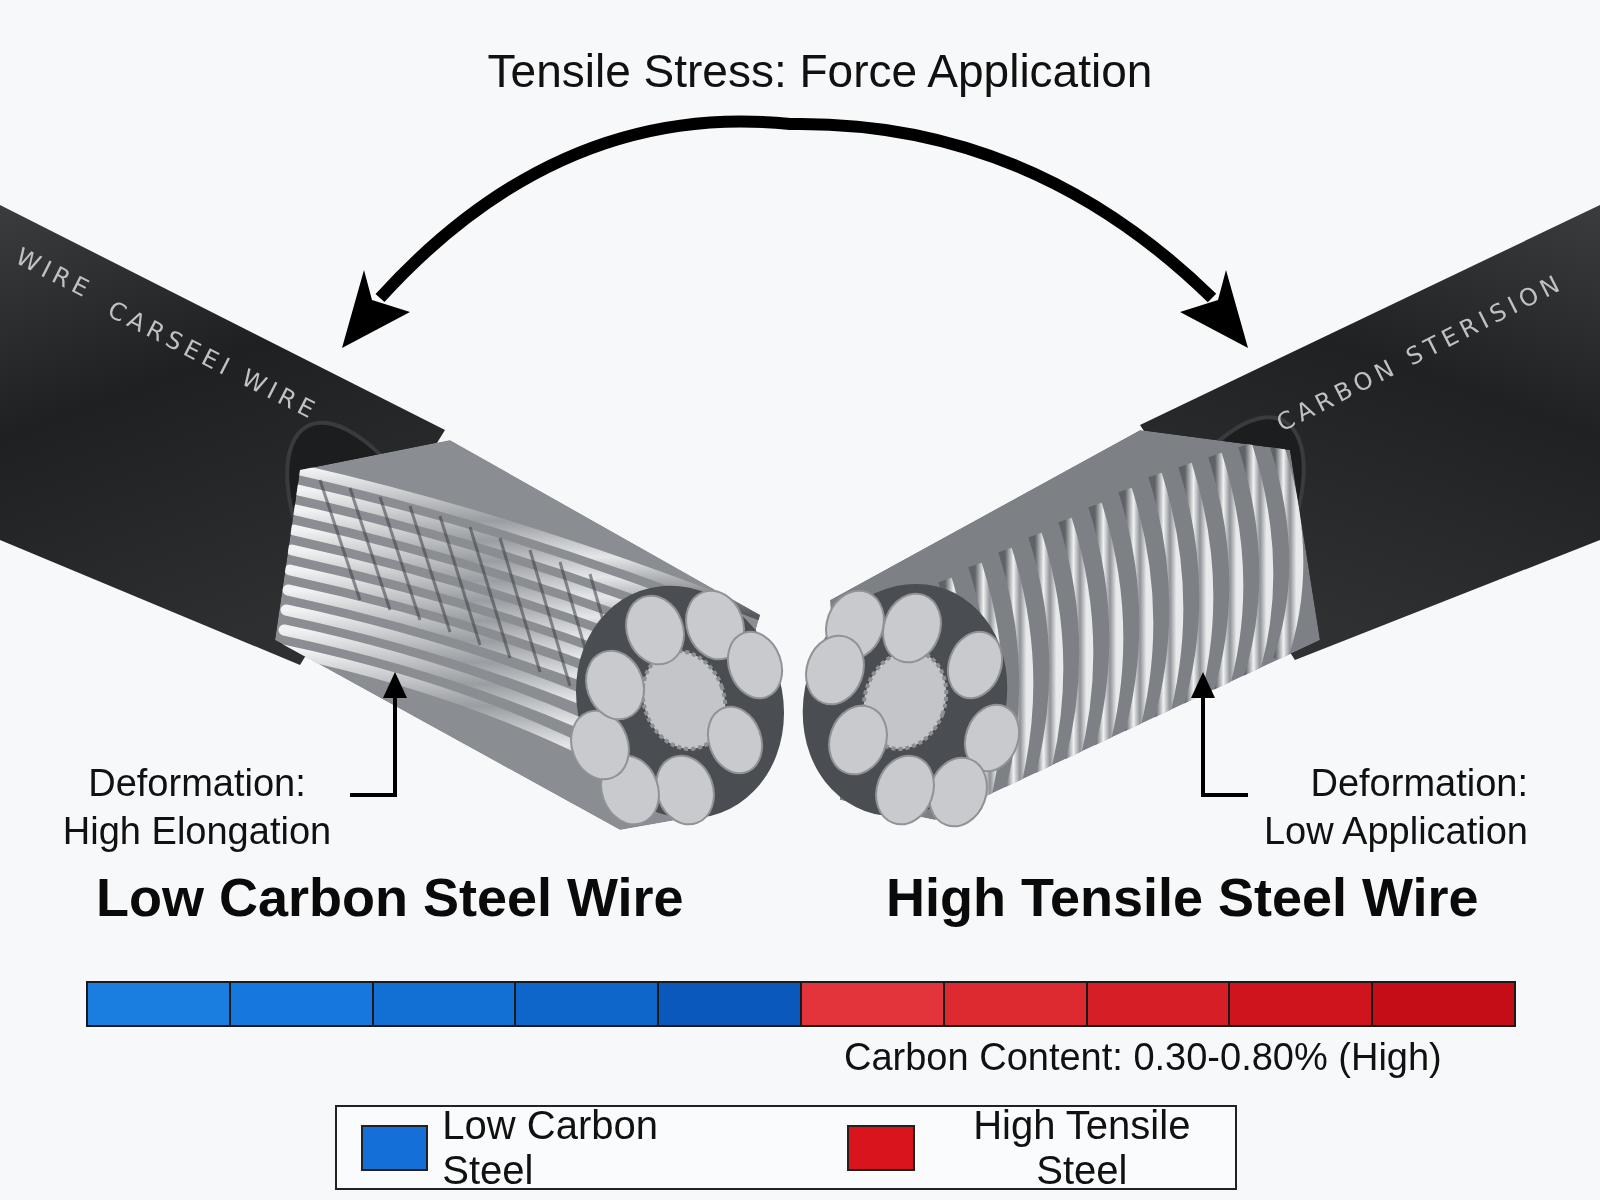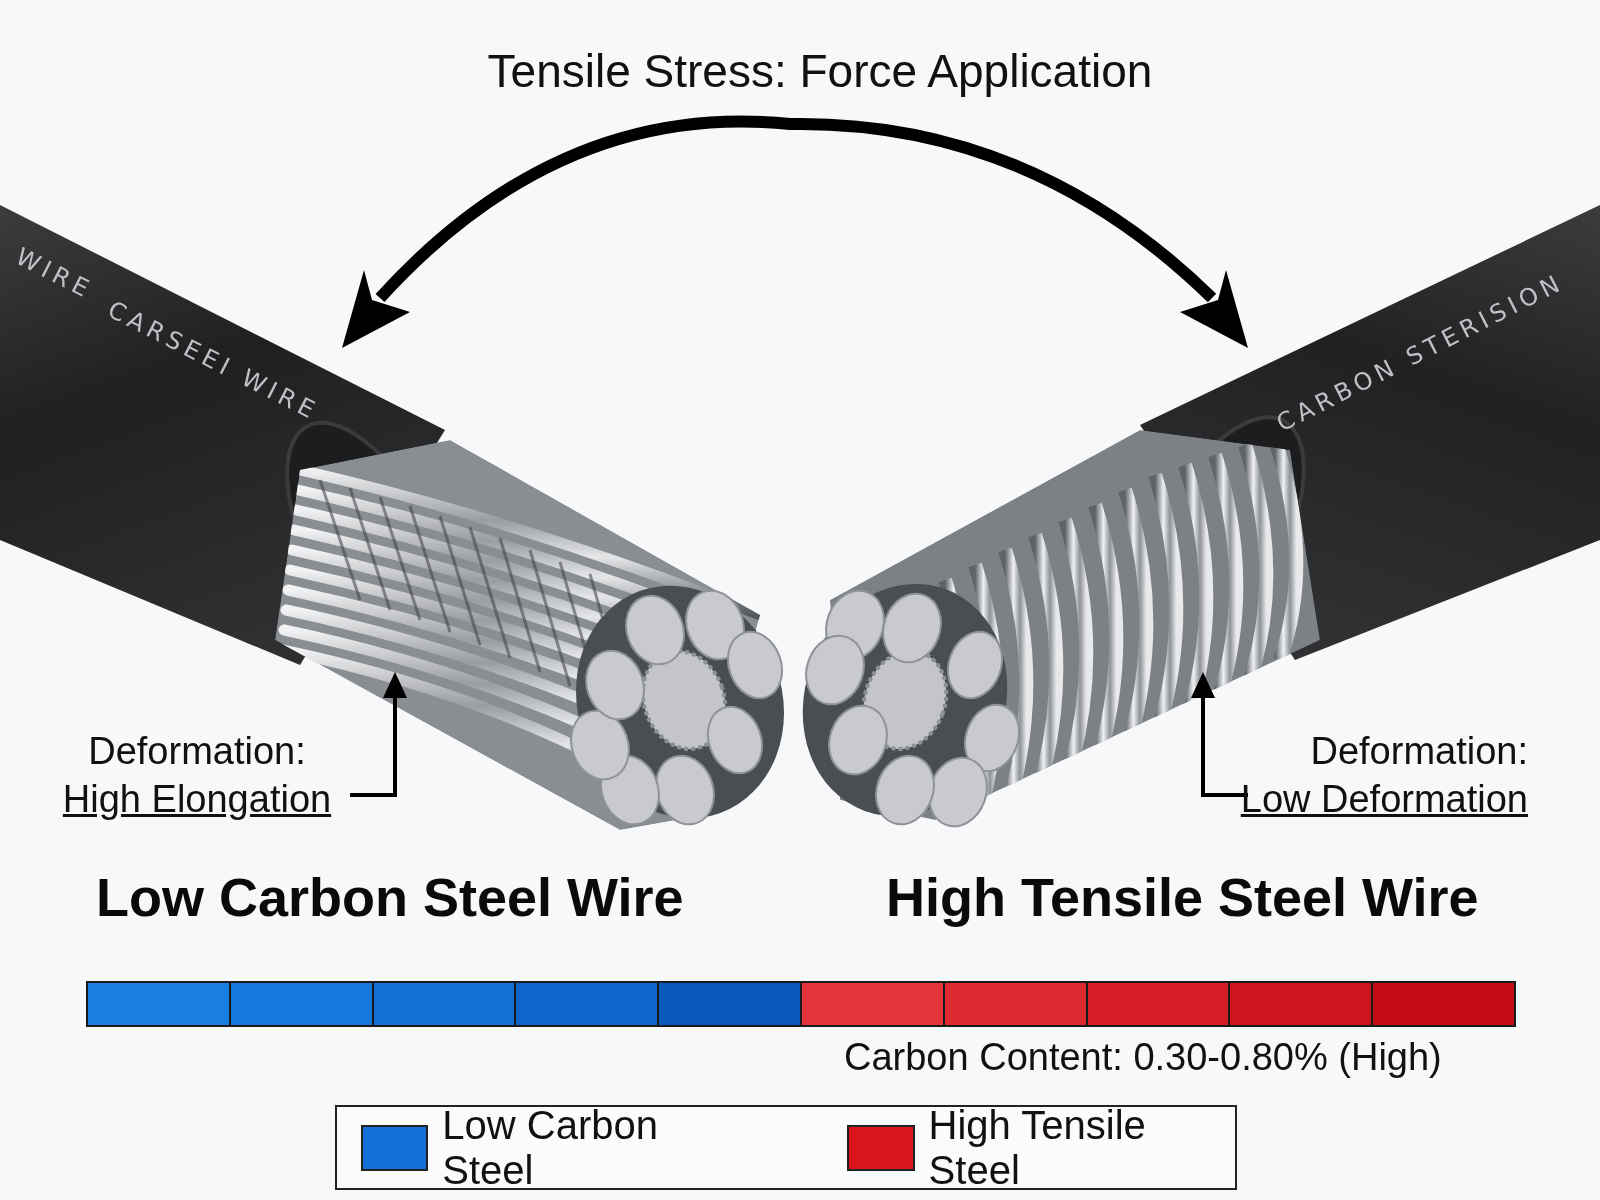--- a/index.html
+++ b/index.html
@@ -12,22 +12,22 @@
   .stage { position: absolute; left: 0; top: 0; width: 1600px; height: 1200px; }
   .title {
     position: absolute; top: 44px; left: 0; width: 1600px; text-align: center;
     font-size: 46px; color: #111; letter-spacing: 0px; padding-left: 20px;
   }
   .label {
     position: absolute; font-size: 38px; color: #111; line-height: 48px;
   }
   .label.left { left: 52px; top: 727px; text-align: center; width: 290px; }
   .label.right { left: 1238px; top: 727px; text-align: right; width: 290px; }
-  .label .l1 { display: block; }
-  .label .l2 { display: block; text-decoration: underline; }
+  .label .l1 { display: block; margin-top: 32px; }
+  .label .l2 { display: block; }
   .heading {
     position: absolute; top: 866px; font-size: 54px; font-weight: bold; color: #0a0a0a;
   }
   .heading.left { left: 96px; }
   .heading.right { left: 886px; }
   .bar {
     position: absolute; left: 86px; top: 981px; width: 1430px; height: 46px;
     display: flex; border: 2px solid #1a1a1a; box-sizing: border-box;
   }
   .seg { flex: 1; border-right: 2px solid #1a1a1a; box-sizing: border-box; }
@@ -39,21 +39,21 @@
   .range.right { left: 844px; }
   .legend {
     position: absolute; left: 335px; top: 1105px; width: 902px; height: 85px;
     border: 2px solid #222; box-sizing: border-box; background: #fafbfc;
     display: flex; align-items: center; gap: 44px;
   }
   .legend-item { display: flex; align-items: center; }
   .swatch { width: 70px; height: 46px; border: 2px solid #222; box-sizing: border-box; }
   .legend-text { font-size: 40px; color: #111; margin-left: 14px; }
   .legend-item.a { margin-left: 24px; }
-  .legend-item.b { margin-left: 56px; }
+  .legend-item.b { margin-left: 56px; text-align: center; }
 </style>
 </head>
 <body>
 
 <div class="stage">
   <svg width="1600" height="1200" viewBox="0 0 1600 1200" xmlns="http://www.w3.org/2000/svg">
     <defs>
       <linearGradient id="jacketGradL" x1="0" y1="0" x2="0.35" y2="1">
         <stop offset="0" stop-color="#3b3c3e"></stop>
         <stop offset="0.45" stop-color="#1f2022"></stop>
@@ -191,21 +191,21 @@
   </svg>
 
   <div class="title">Tensile Stress: Force Application</div>
 
   <div class="label left">
     <span class="l1">Deformation:</span>
     <span class="l2">High Elongation</span>
   </div>
   <div class="label right">
     <span class="l1">Deformation:</span>
-    <span class="l2">Low Deformation</span>
+    <span class="l2">Low Application</span>
   </div>
 
   <div class="heading left">Low Carbon Steel Wire</div>
   <div class="heading right">High Tensile Steel Wire</div>
 
   <div class="bar">
     <div class="seg" style="background: rgb(26, 126, 224);"></div>
     <div class="seg" style="background: rgb(22, 120, 220);"></div>
     <div class="seg" style="background: rgb(18, 111, 212);"></div>
     <div class="seg" style="background: rgb(14, 101, 202);"></div>

